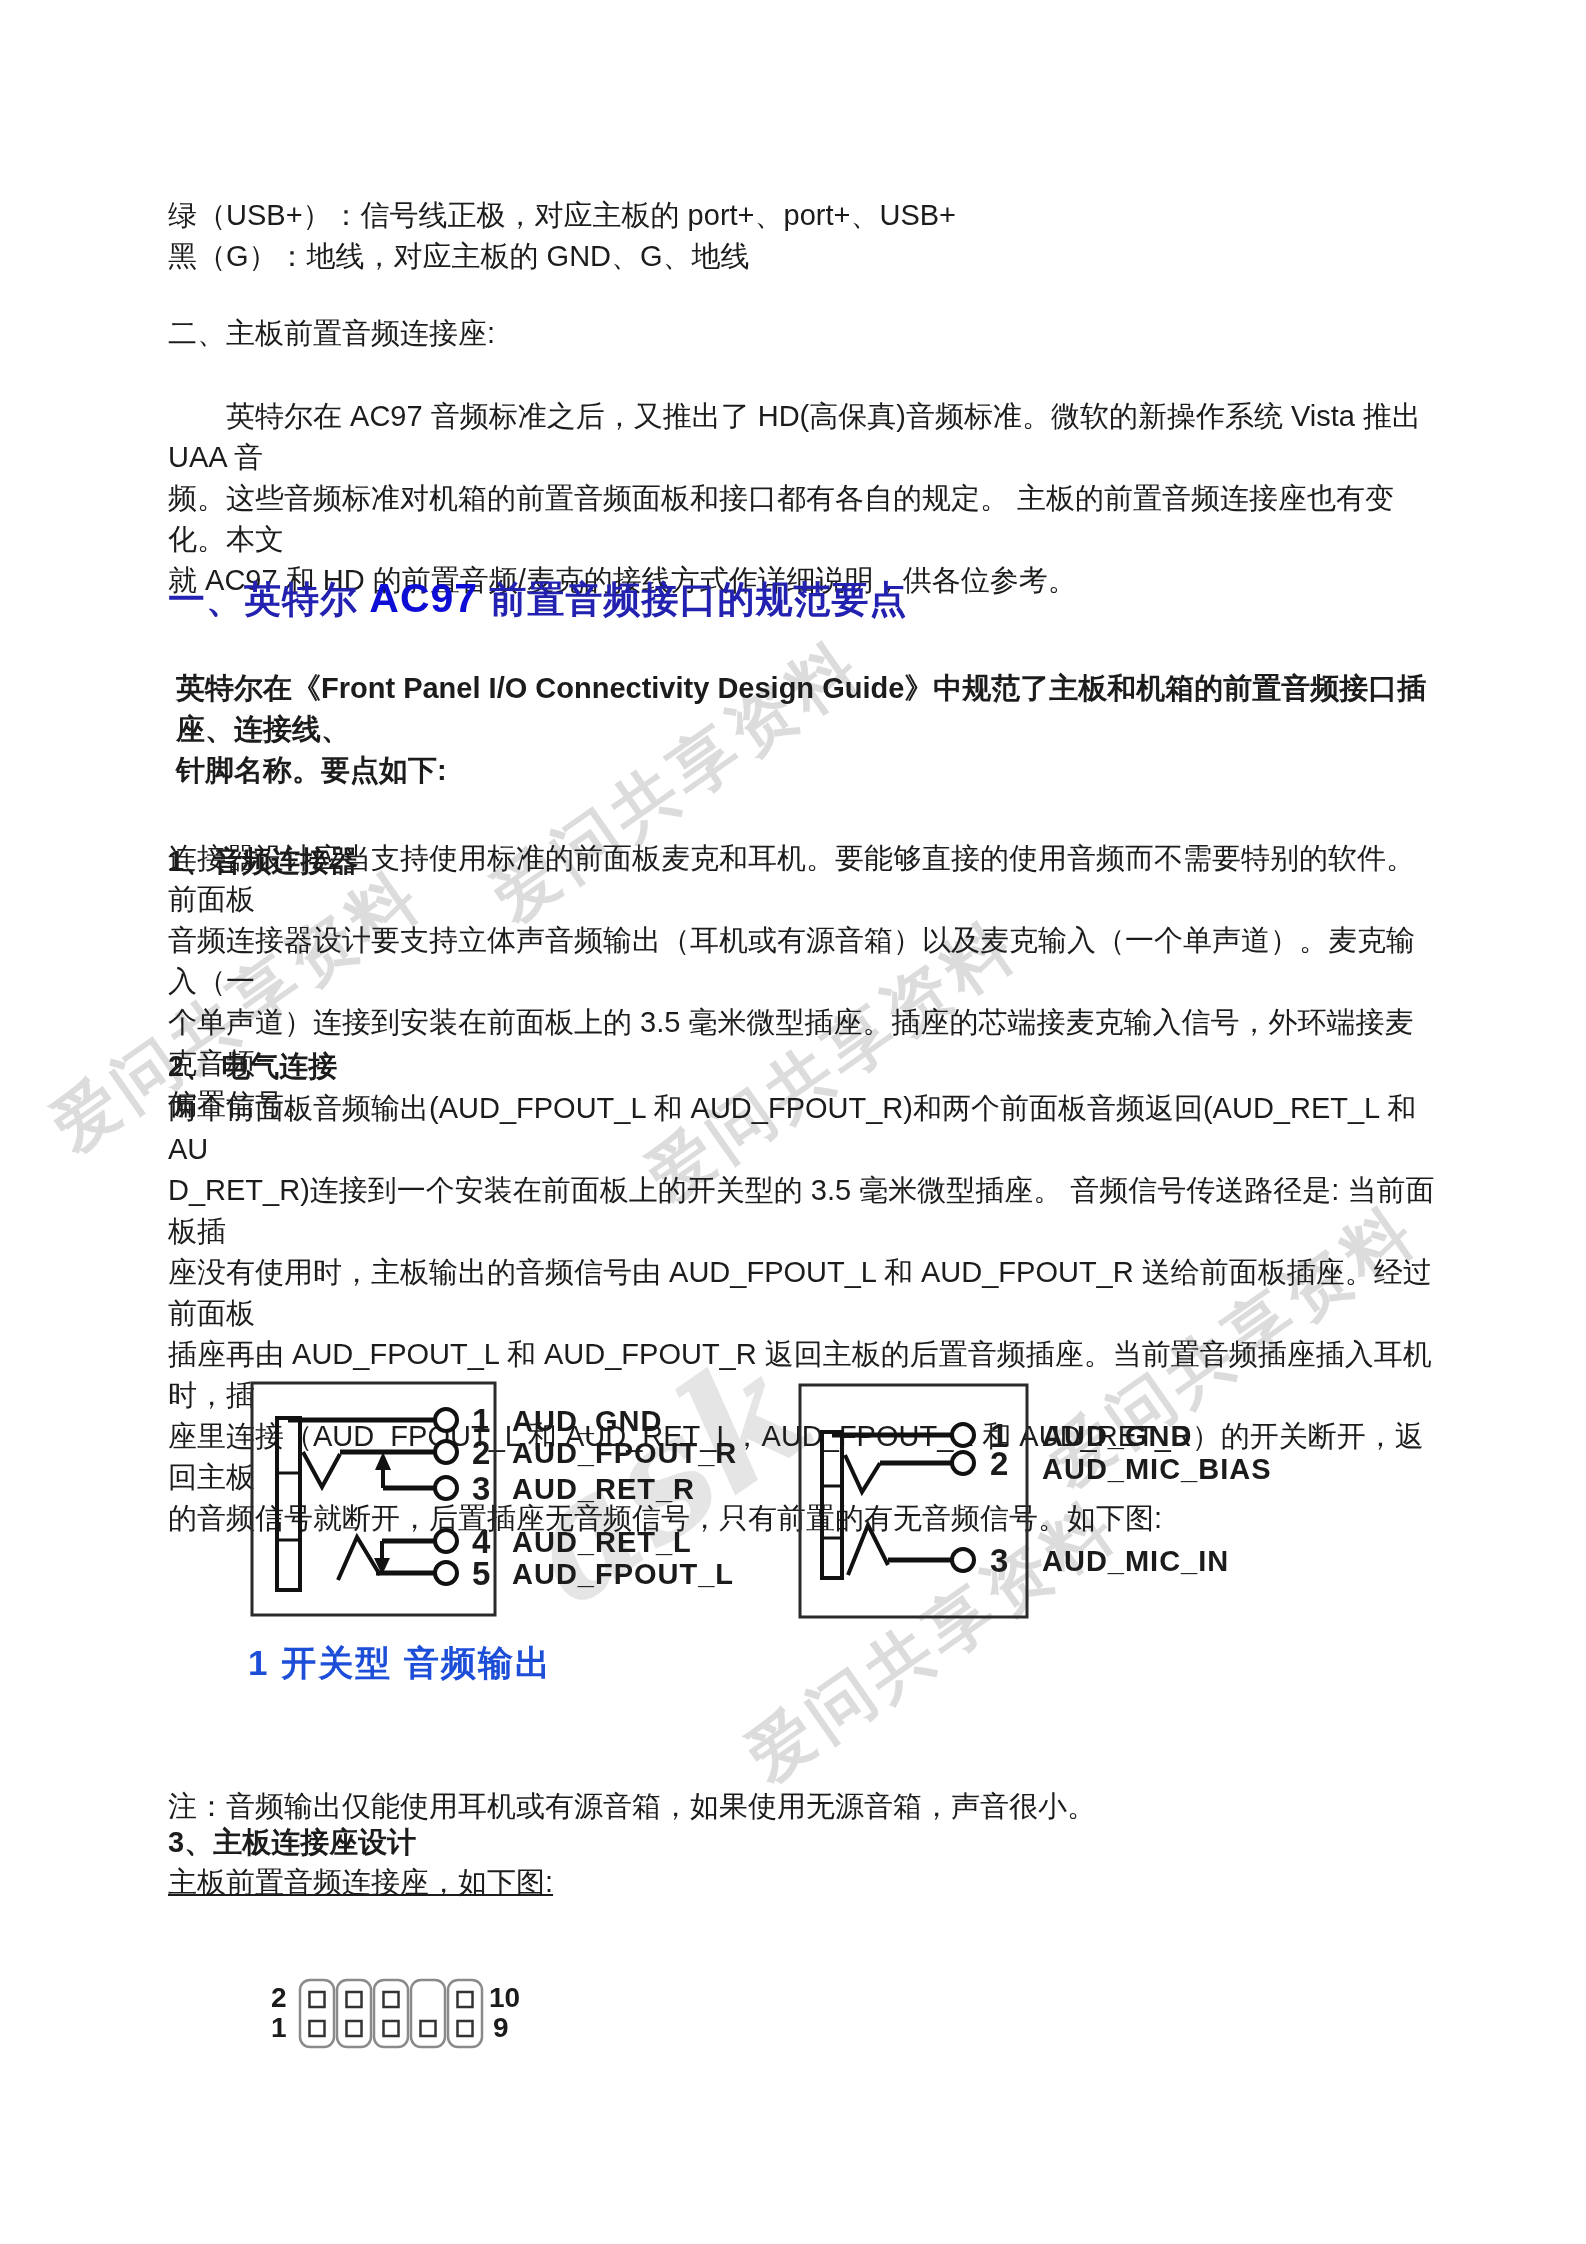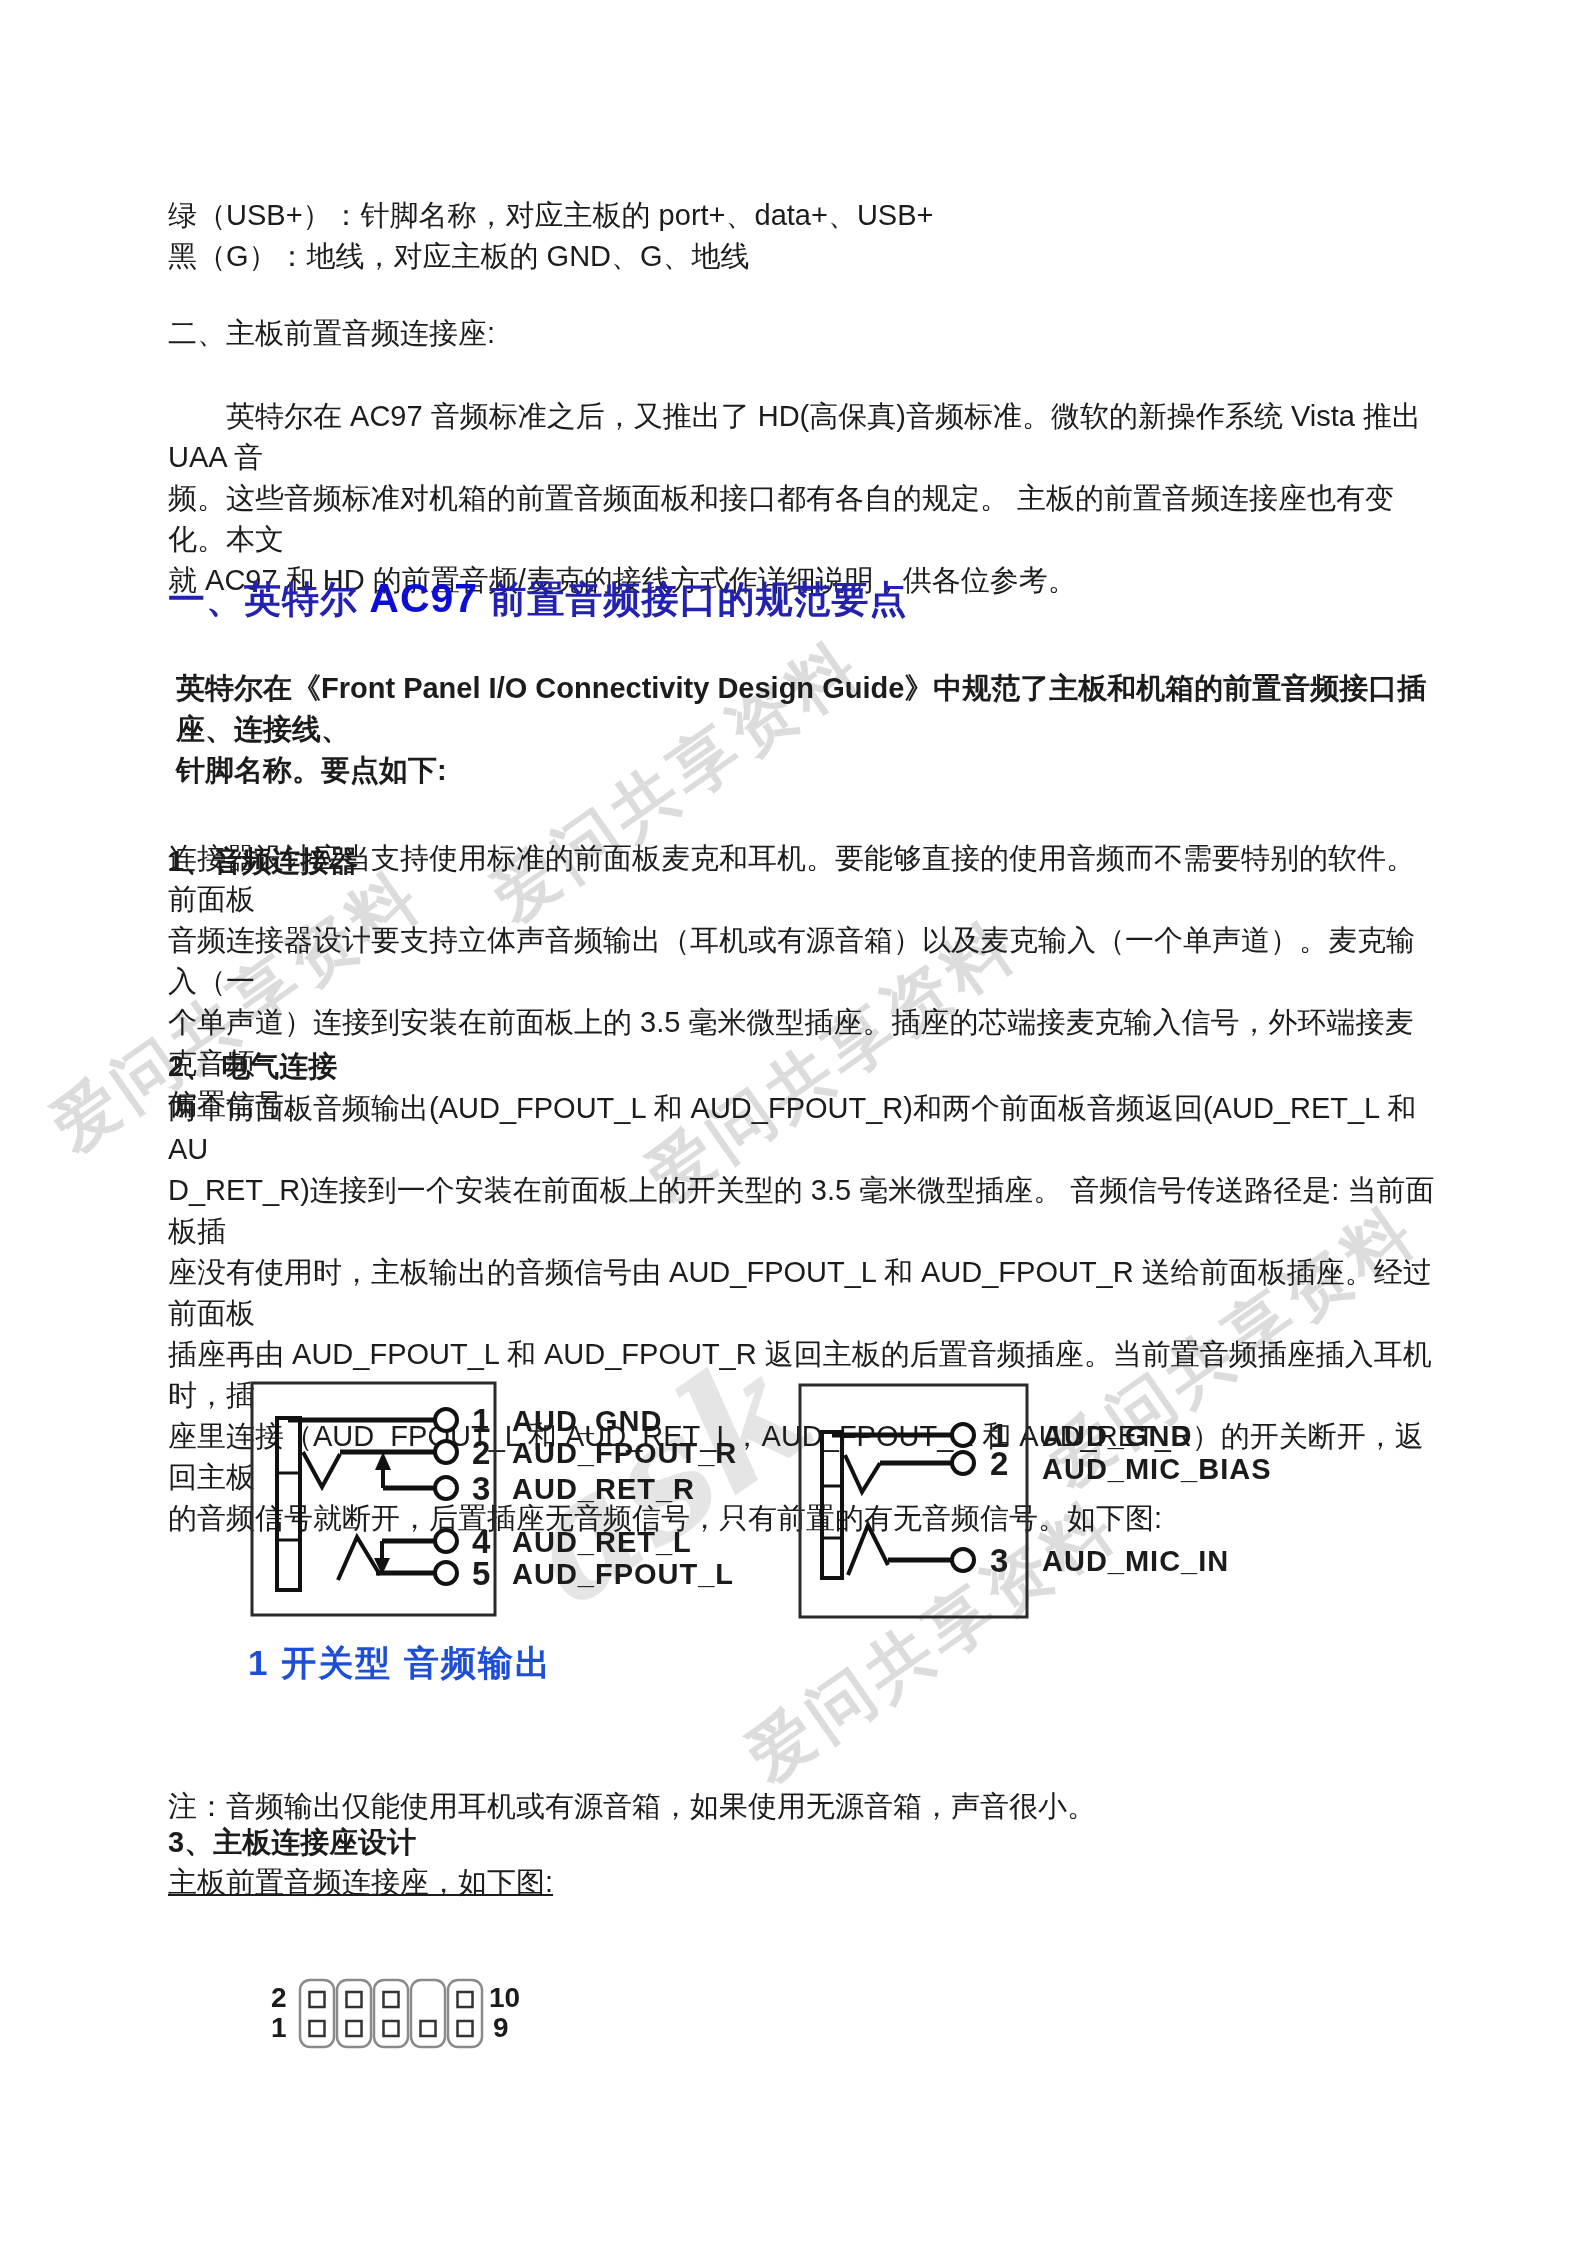--- a/index.html
+++ b/index.html
@@ -27,21 +27,21 @@
 
 <div class="page">
 
   <div class="wm" style="left:500px;top:860px;">爱问共享资料</div>
   <div class="wm" style="left:60px;top:1090px;">爱问共享资料</div>
   <div class="wm" style="left:655px;top:1140px;">爱问共享资料</div>
   <div class="wm" style="left:1055px;top:1425px;">爱问共享资料</div>
   <div class="wm" style="left:755px;top:1720px;">爱问共享资料</div>
   <div class="wm-ask" style="left:540px;top:1470px;">ask</div>
 
-  <div class="t" style="left:168px;top:195px;">绿（USB+）：针脚名称，对应主板的 port+、data+、USB+</div>
+  <div class="t" style="left:168px;top:195px;">绿（USB+）：信号线正极，对应主板的 port+、port+、USB+</div>
   <div class="t" style="left:168px;top:236px;">黑（G）：地线，对应主板的 GND、G、地线</div>
   <div class="t" style="left:168px;top:313px;">二、主板前置音频连接座:</div>
 
   <div class="t w1270" style="left:168px;top:396px;">　　英特尔在 AC97 音频标准之后，又推出了 HD(高保真)音频标准。微软的新操作系统 Vista 推出 UAA 音
 频。这些音频标准对机箱的前置音频面板和接口都有各自的规定。 主板的前置音频连接座也有变化。本文
 就 AC97 和 HD 的前置音频/麦克的接线方式作详细说明，供各位参考。</div>
 
   <div class="main-heading"><span>一、英特尔 </span><span class="hl">AC97</span><span> 前置音频接口的规范要点</span></div>
 
   <div class="t w1270" style="left:176px;top:668px;font-weight:bold;">英特尔在《Front Panel I/O Connectivity Design Guide》中规范了主板和机箱的前置音频接口插座、连接线、

